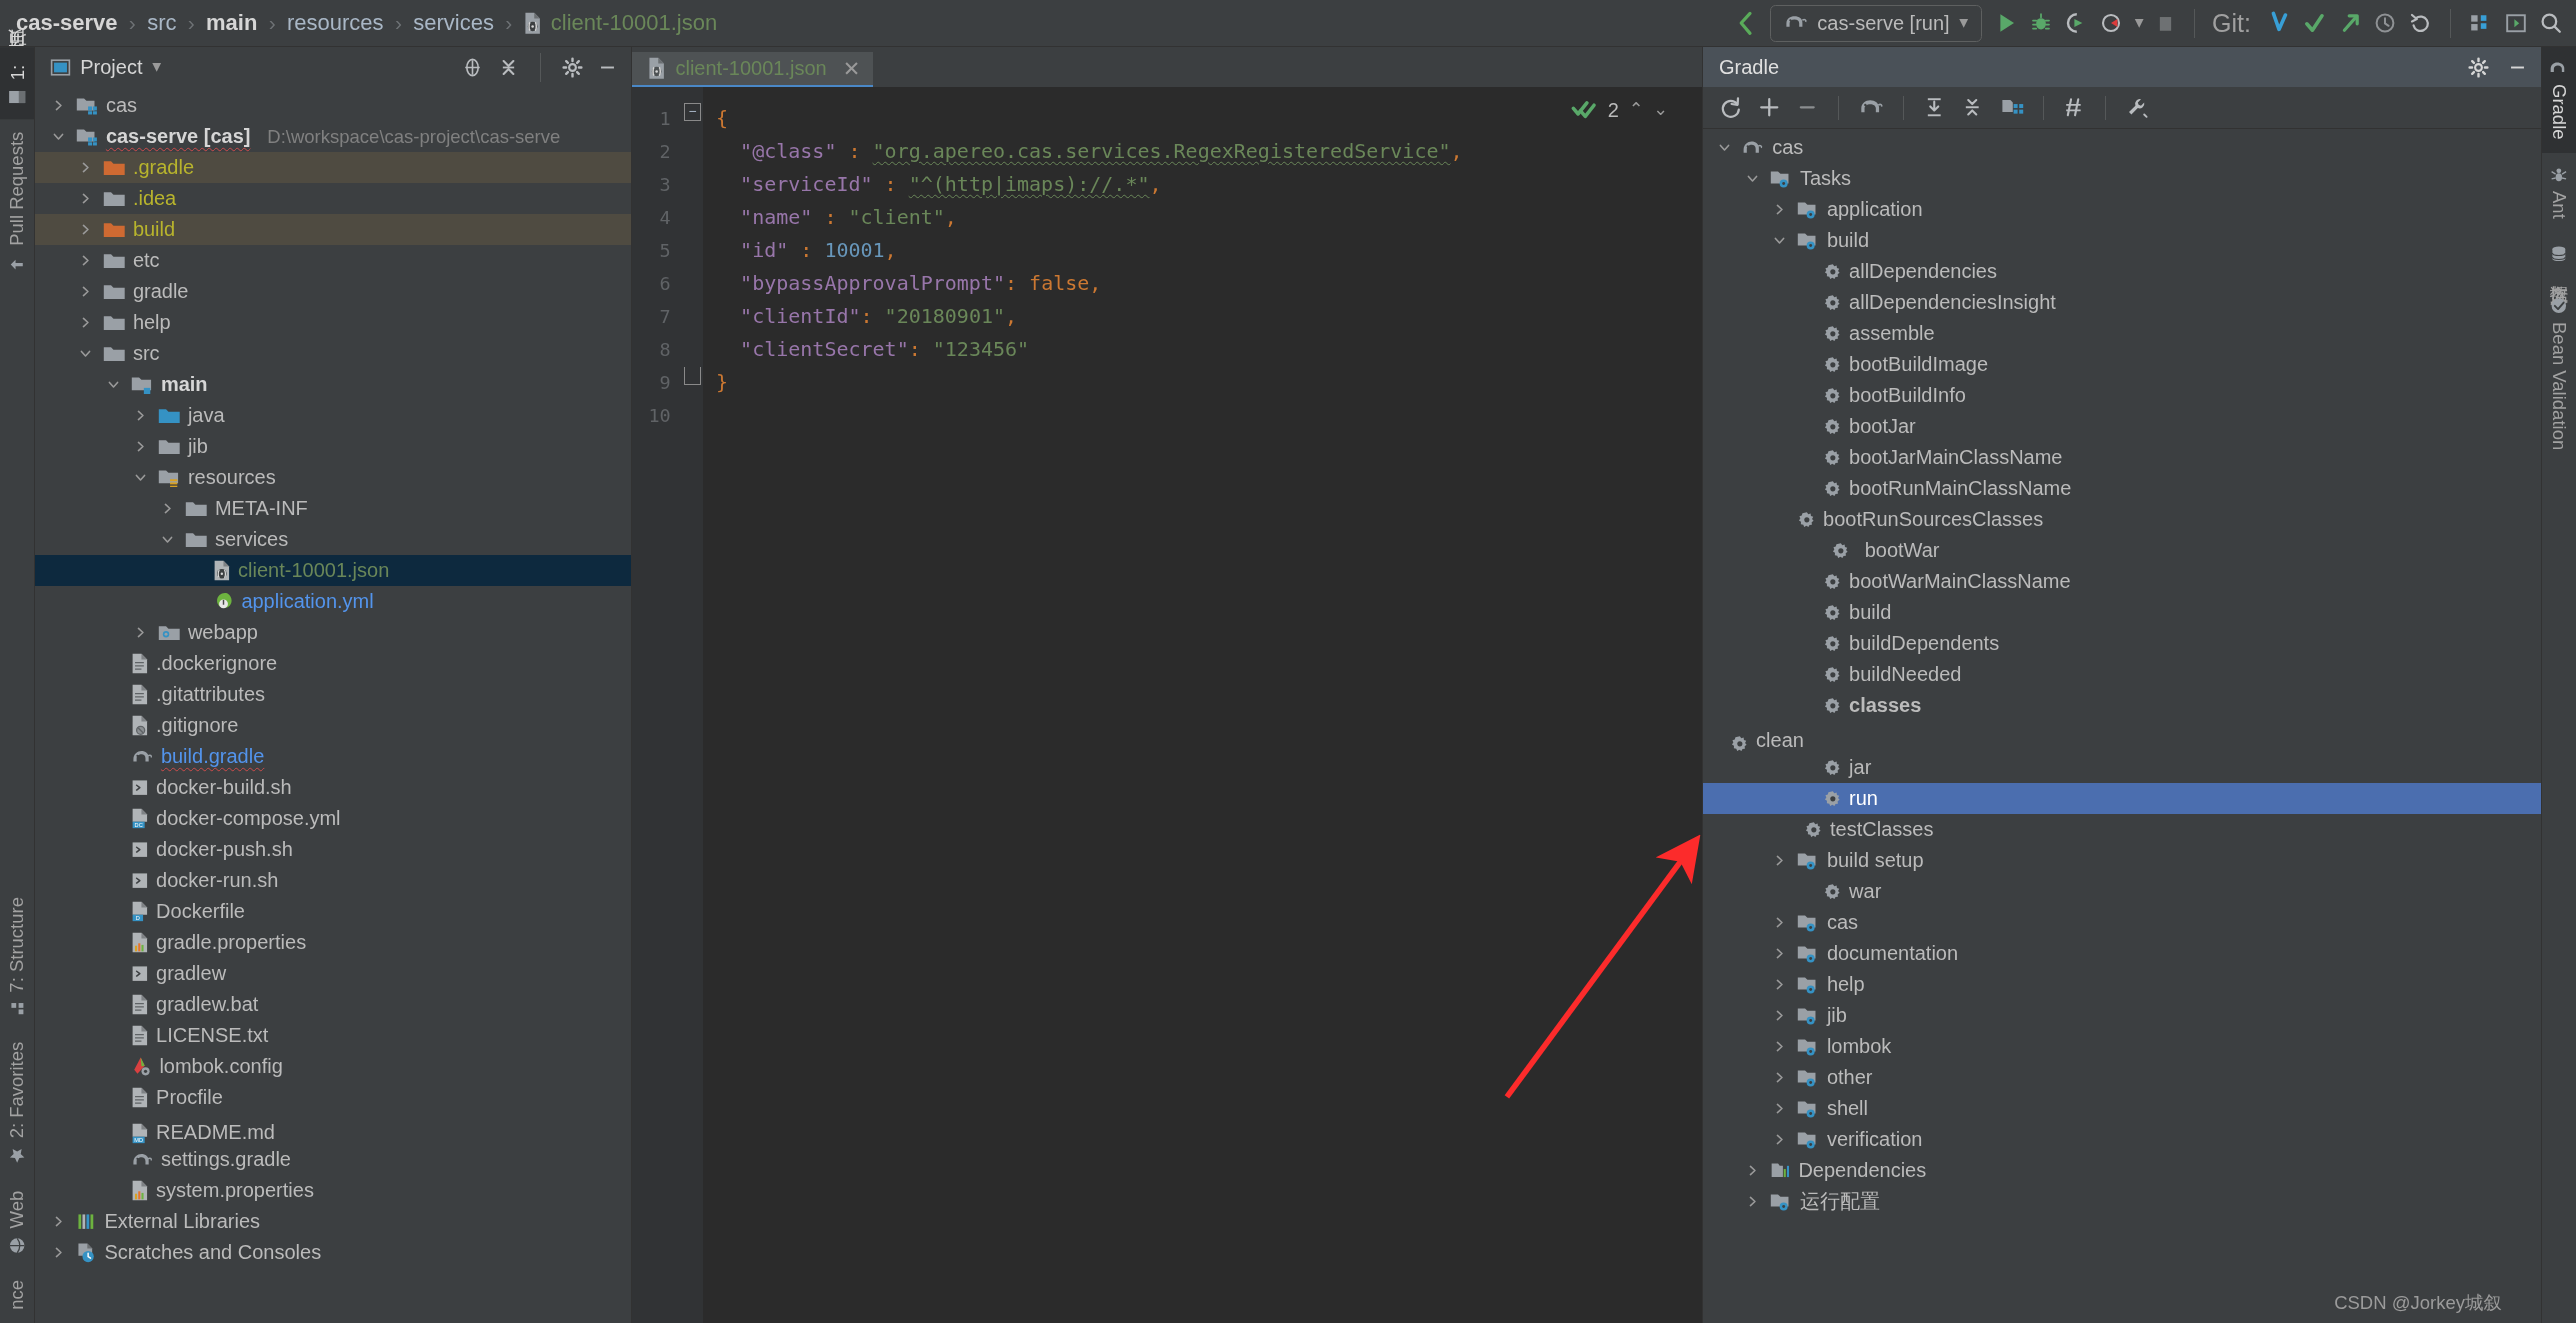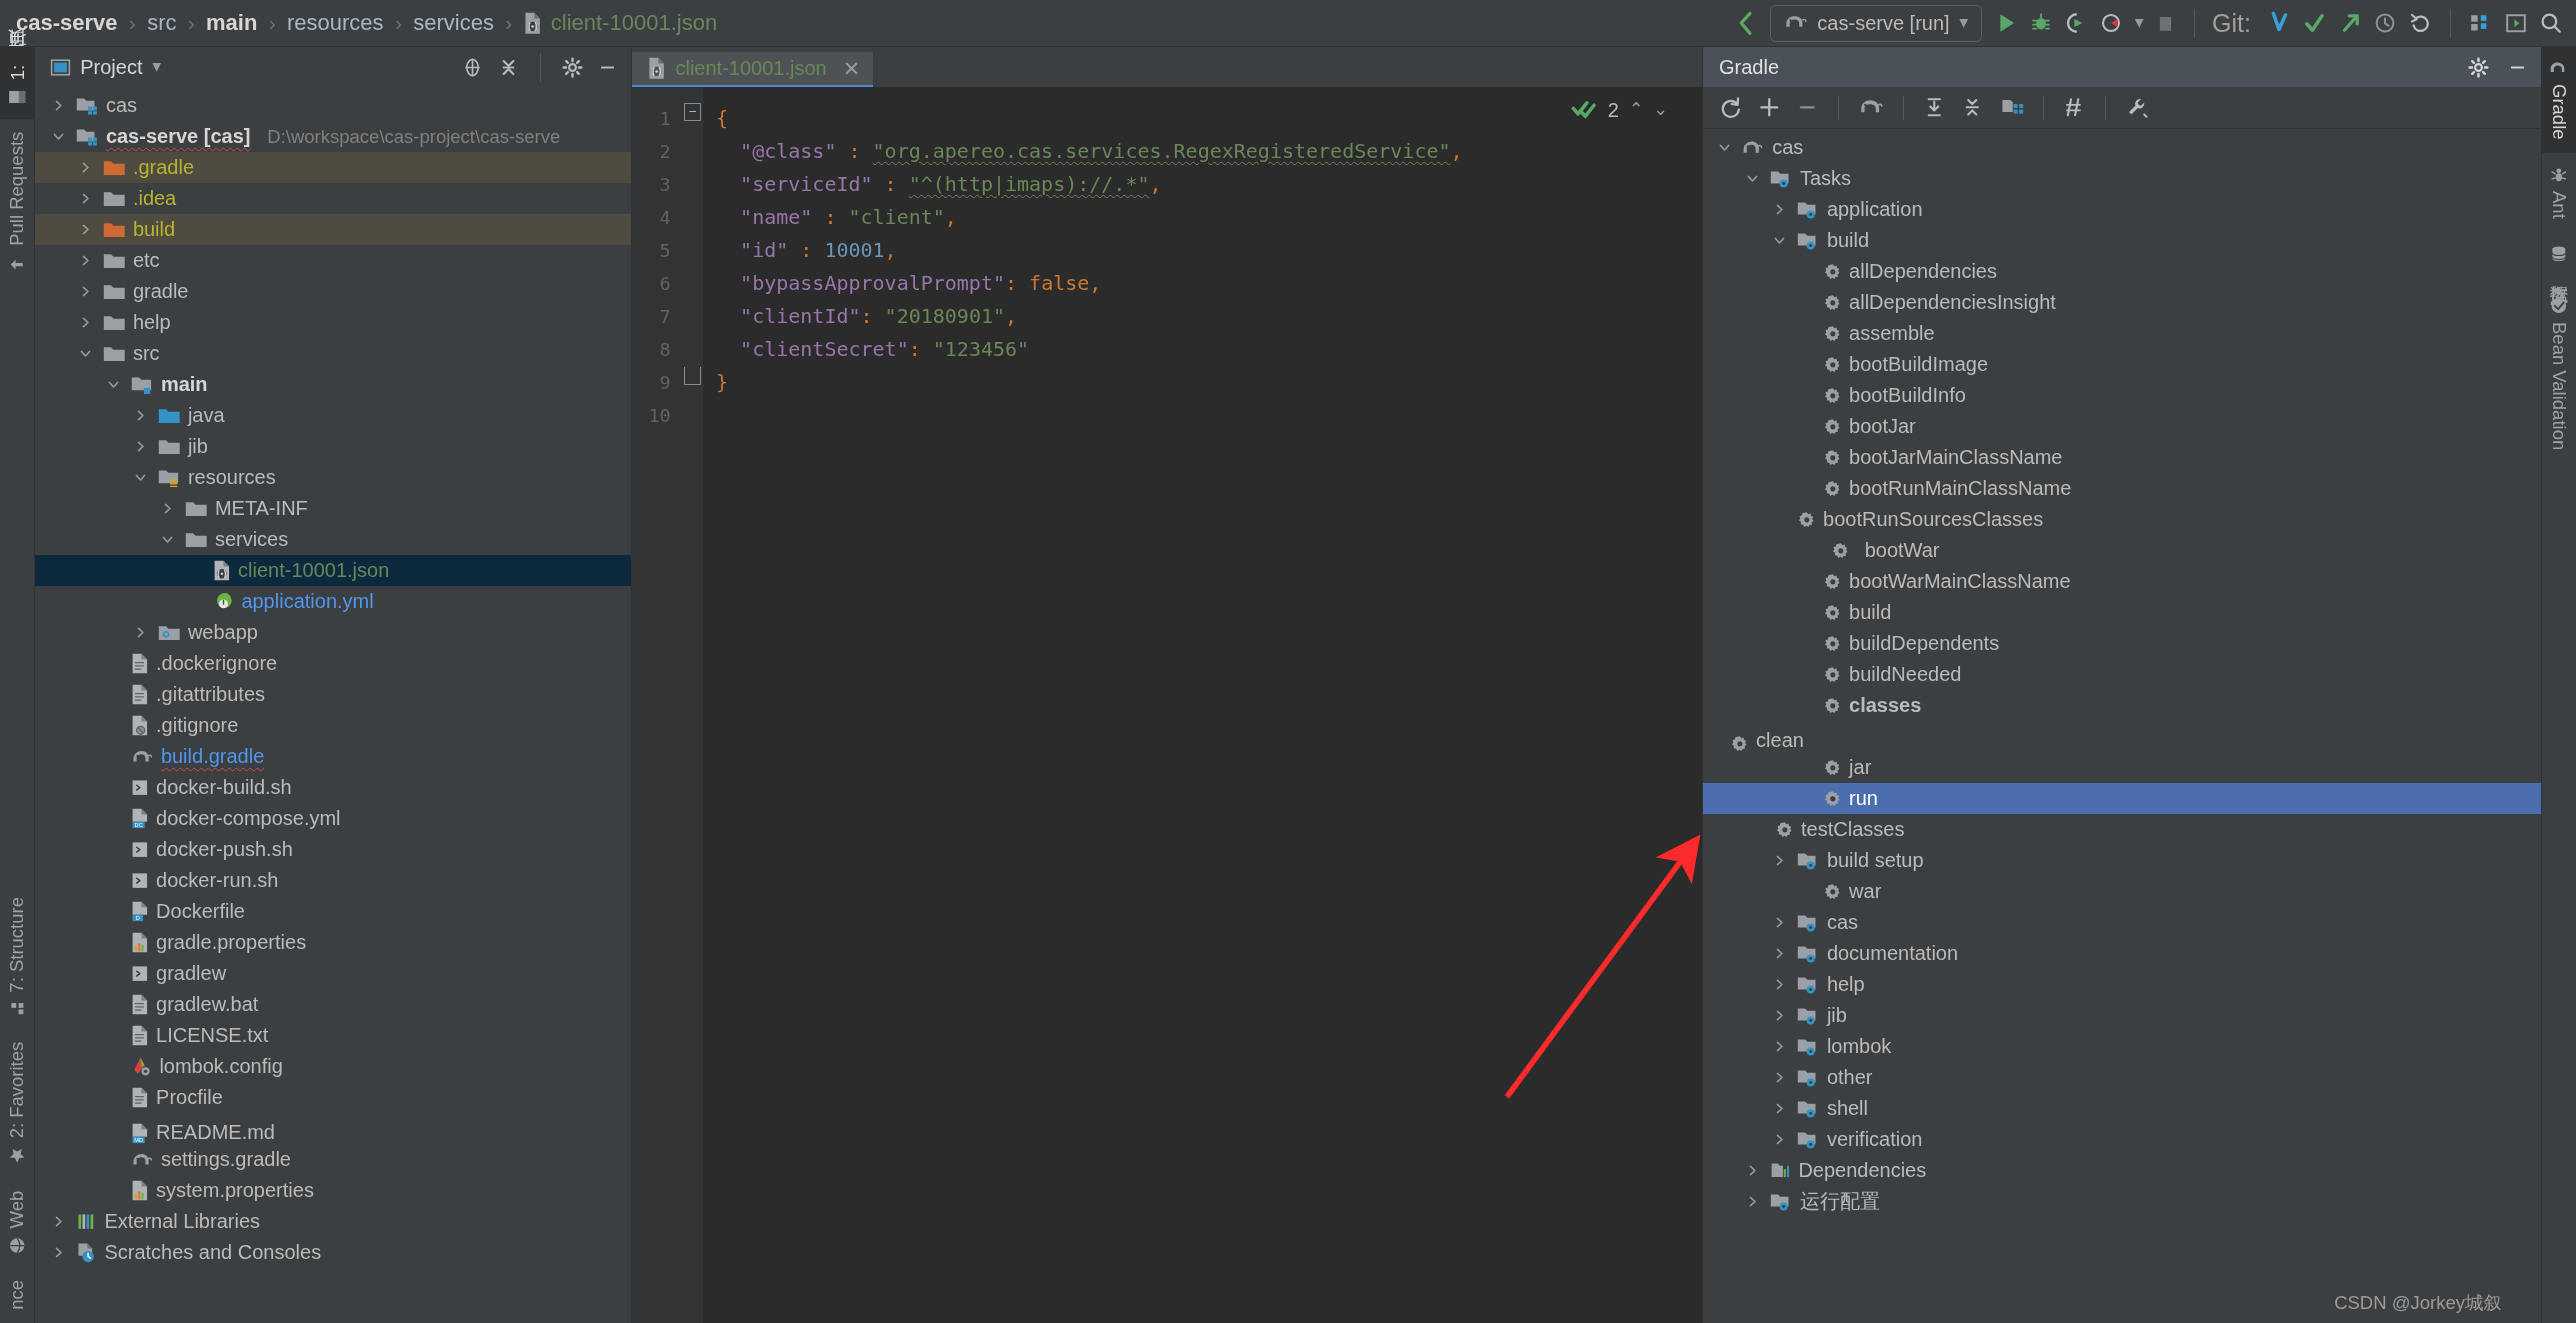--- a/index.html
+++ b/index.html
@@ -1274,21 +1274,21 @@
             <span class="tw"></span>
             <span>
               <svg width="17.7" height="17.7" viewBox="0 0 22 22">
                 <circle cx="11" cy="11" r="3.4" fill="#3c3f41"></circle>
                 <path d="M11 1.5l1.8 2.4 2.9-.7.4 3 2.8 1.1-1.4 2.6 1.9 2.3-2.4 1.8.3 3-3 .3-1.3 2.7-2.6-1.5-2.7 1.3-1.1-2.8-3-.5.1-3-2.5-1.7 1.7-2.5-1.1-2.8 2.9-.9.8-2.9z" fill="#9aa0a6"></path>
                 <circle cx="11" cy="11" r="3.2" fill="#3c3f41"></circle>
               </svg>
             </span>
             <span class="glabel">run</span>
           </div>
-          <div class="grow" style="padding-left: 45px;">
+          <div class="grow" style="padding-left: 74px;">
             <span class="tw"></span>
             <span>
               <svg width="17.7" height="17.7" viewBox="0 0 22 22">
                 <circle cx="11" cy="11" r="3.4" fill="#3c3f41"></circle>
                 <path d="M11 1.5l1.8 2.4 2.9-.7.4 3 2.8 1.1-1.4 2.6 1.9 2.3-2.4 1.8.3 3-3 .3-1.3 2.7-2.6-1.5-2.7 1.3-1.1-2.8-3-.5.1-3-2.5-1.7 1.7-2.5-1.1-2.8 2.9-.9.8-2.9z" fill="#9aa0a6"></path>
                 <circle cx="11" cy="11" r="3.2" fill="#3c3f41"></circle>
               </svg>
             </span>
             <span class="glabel">testClasses</span>
           </div>

